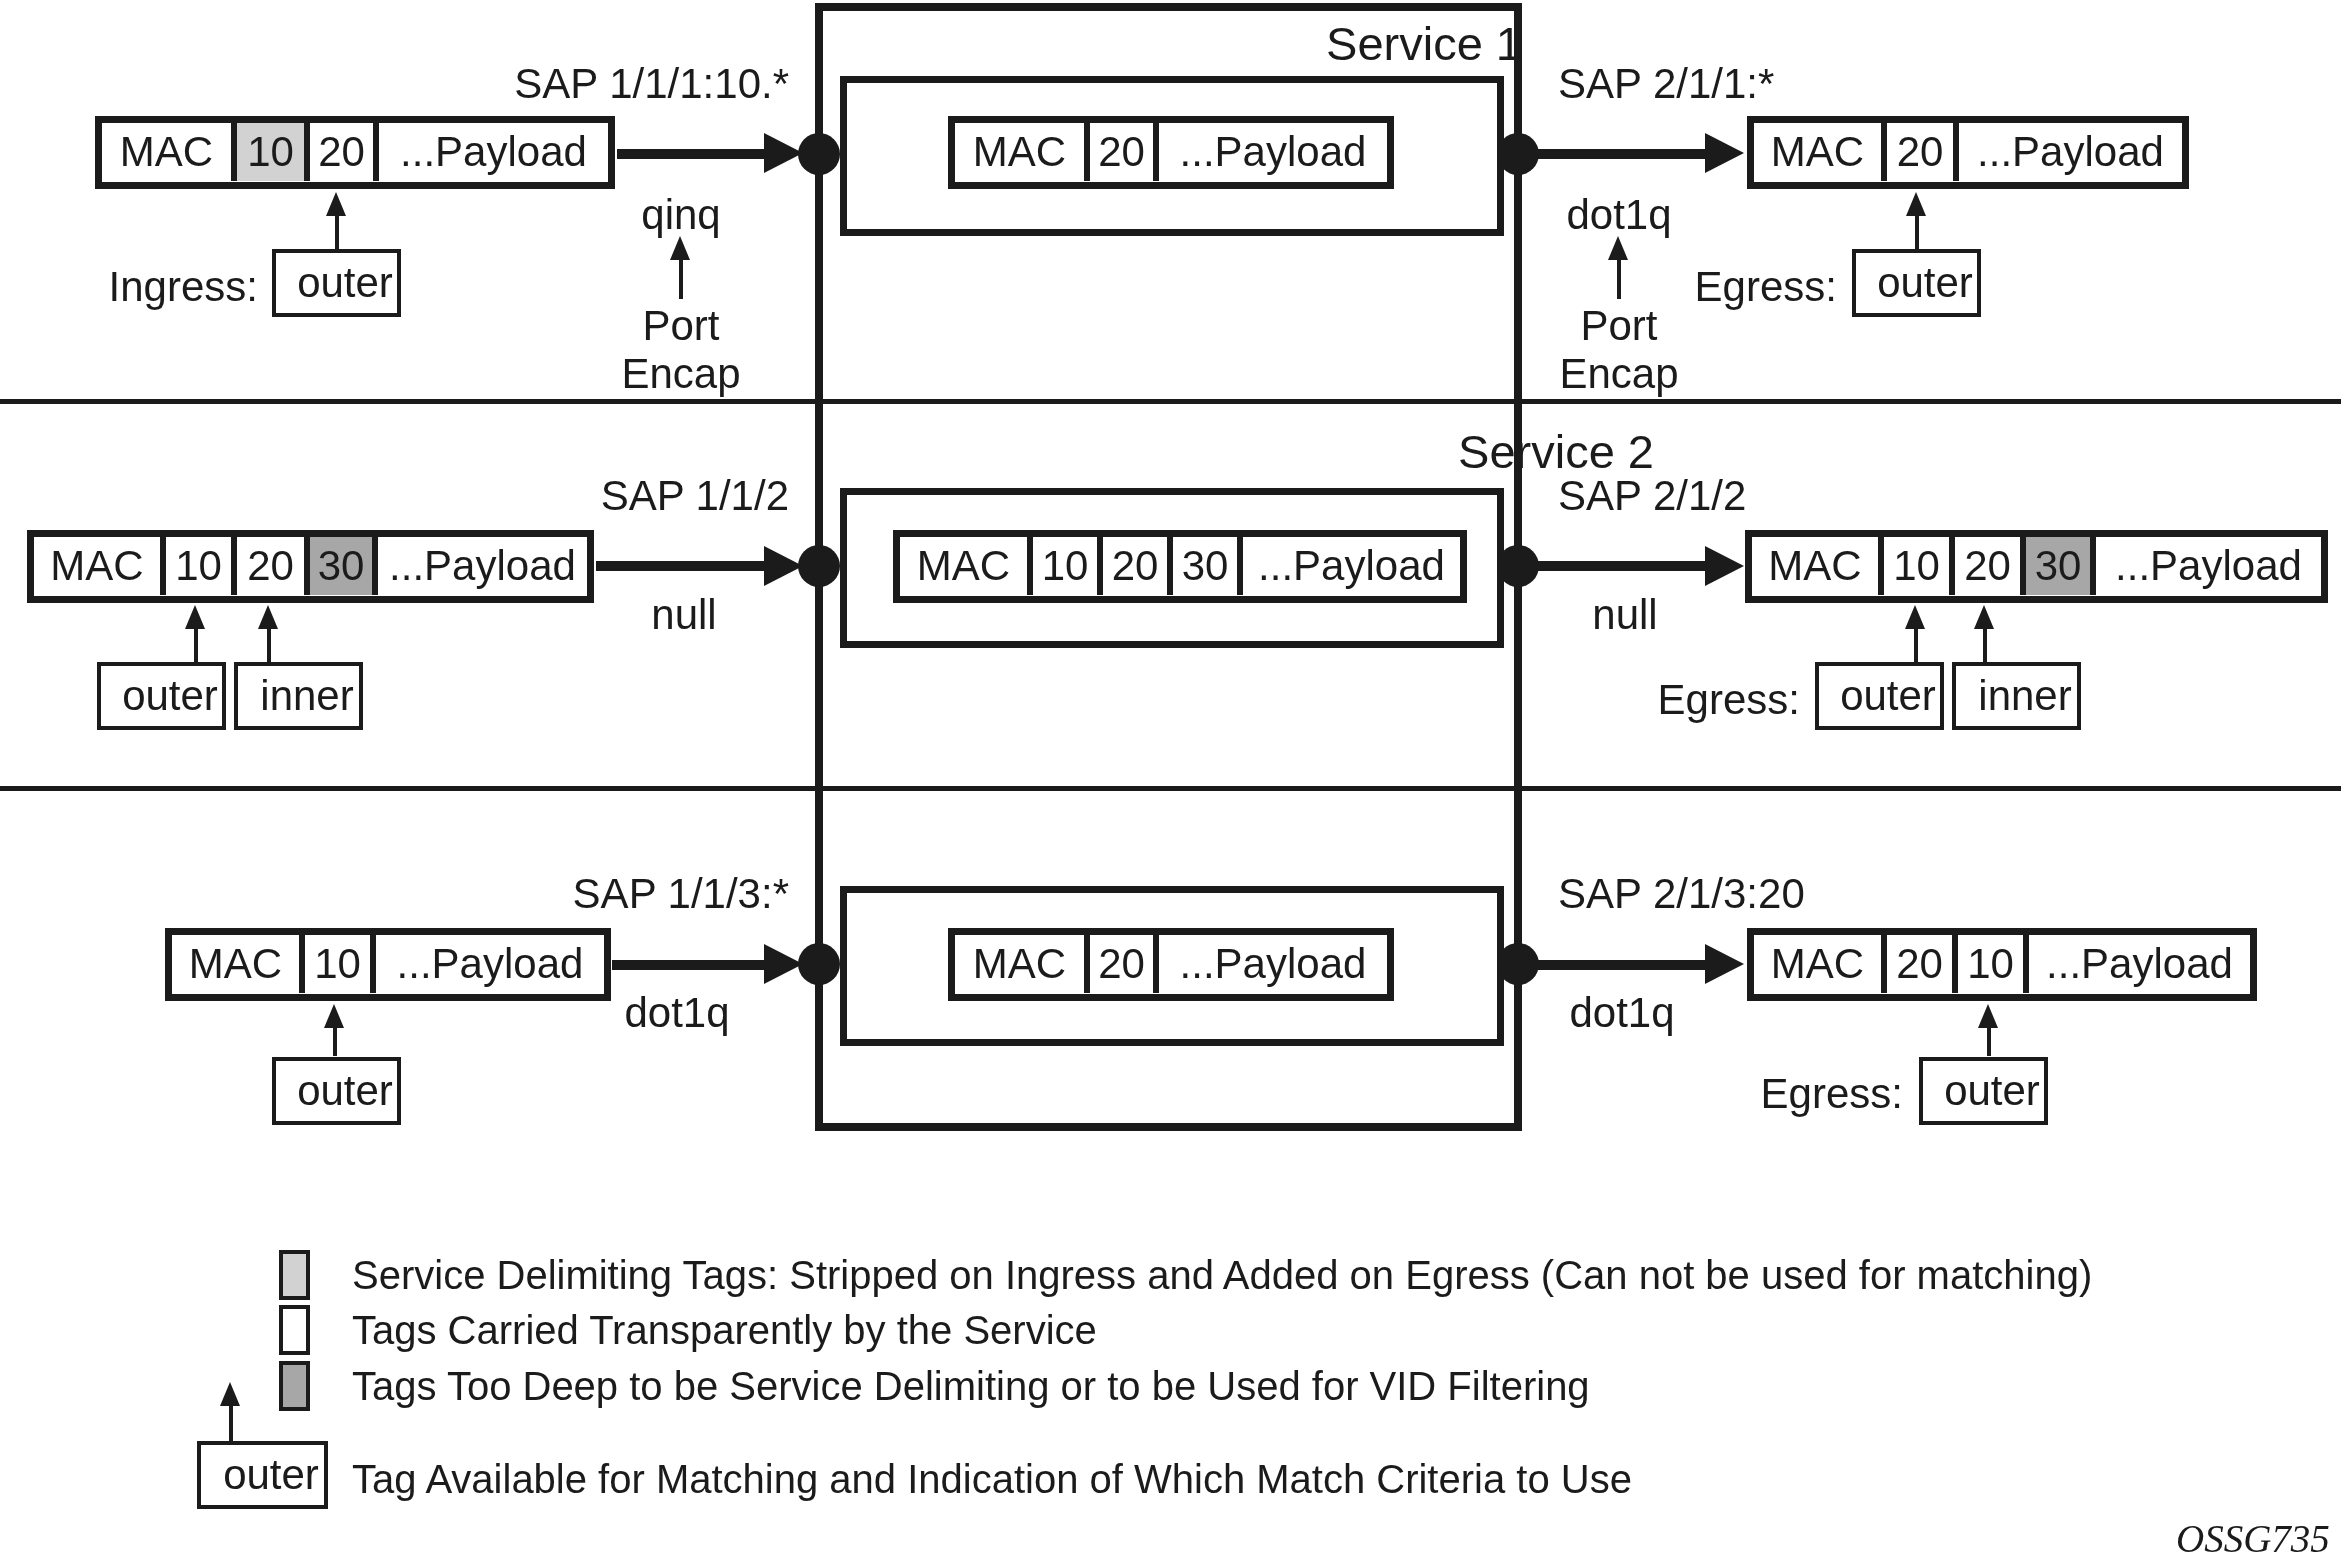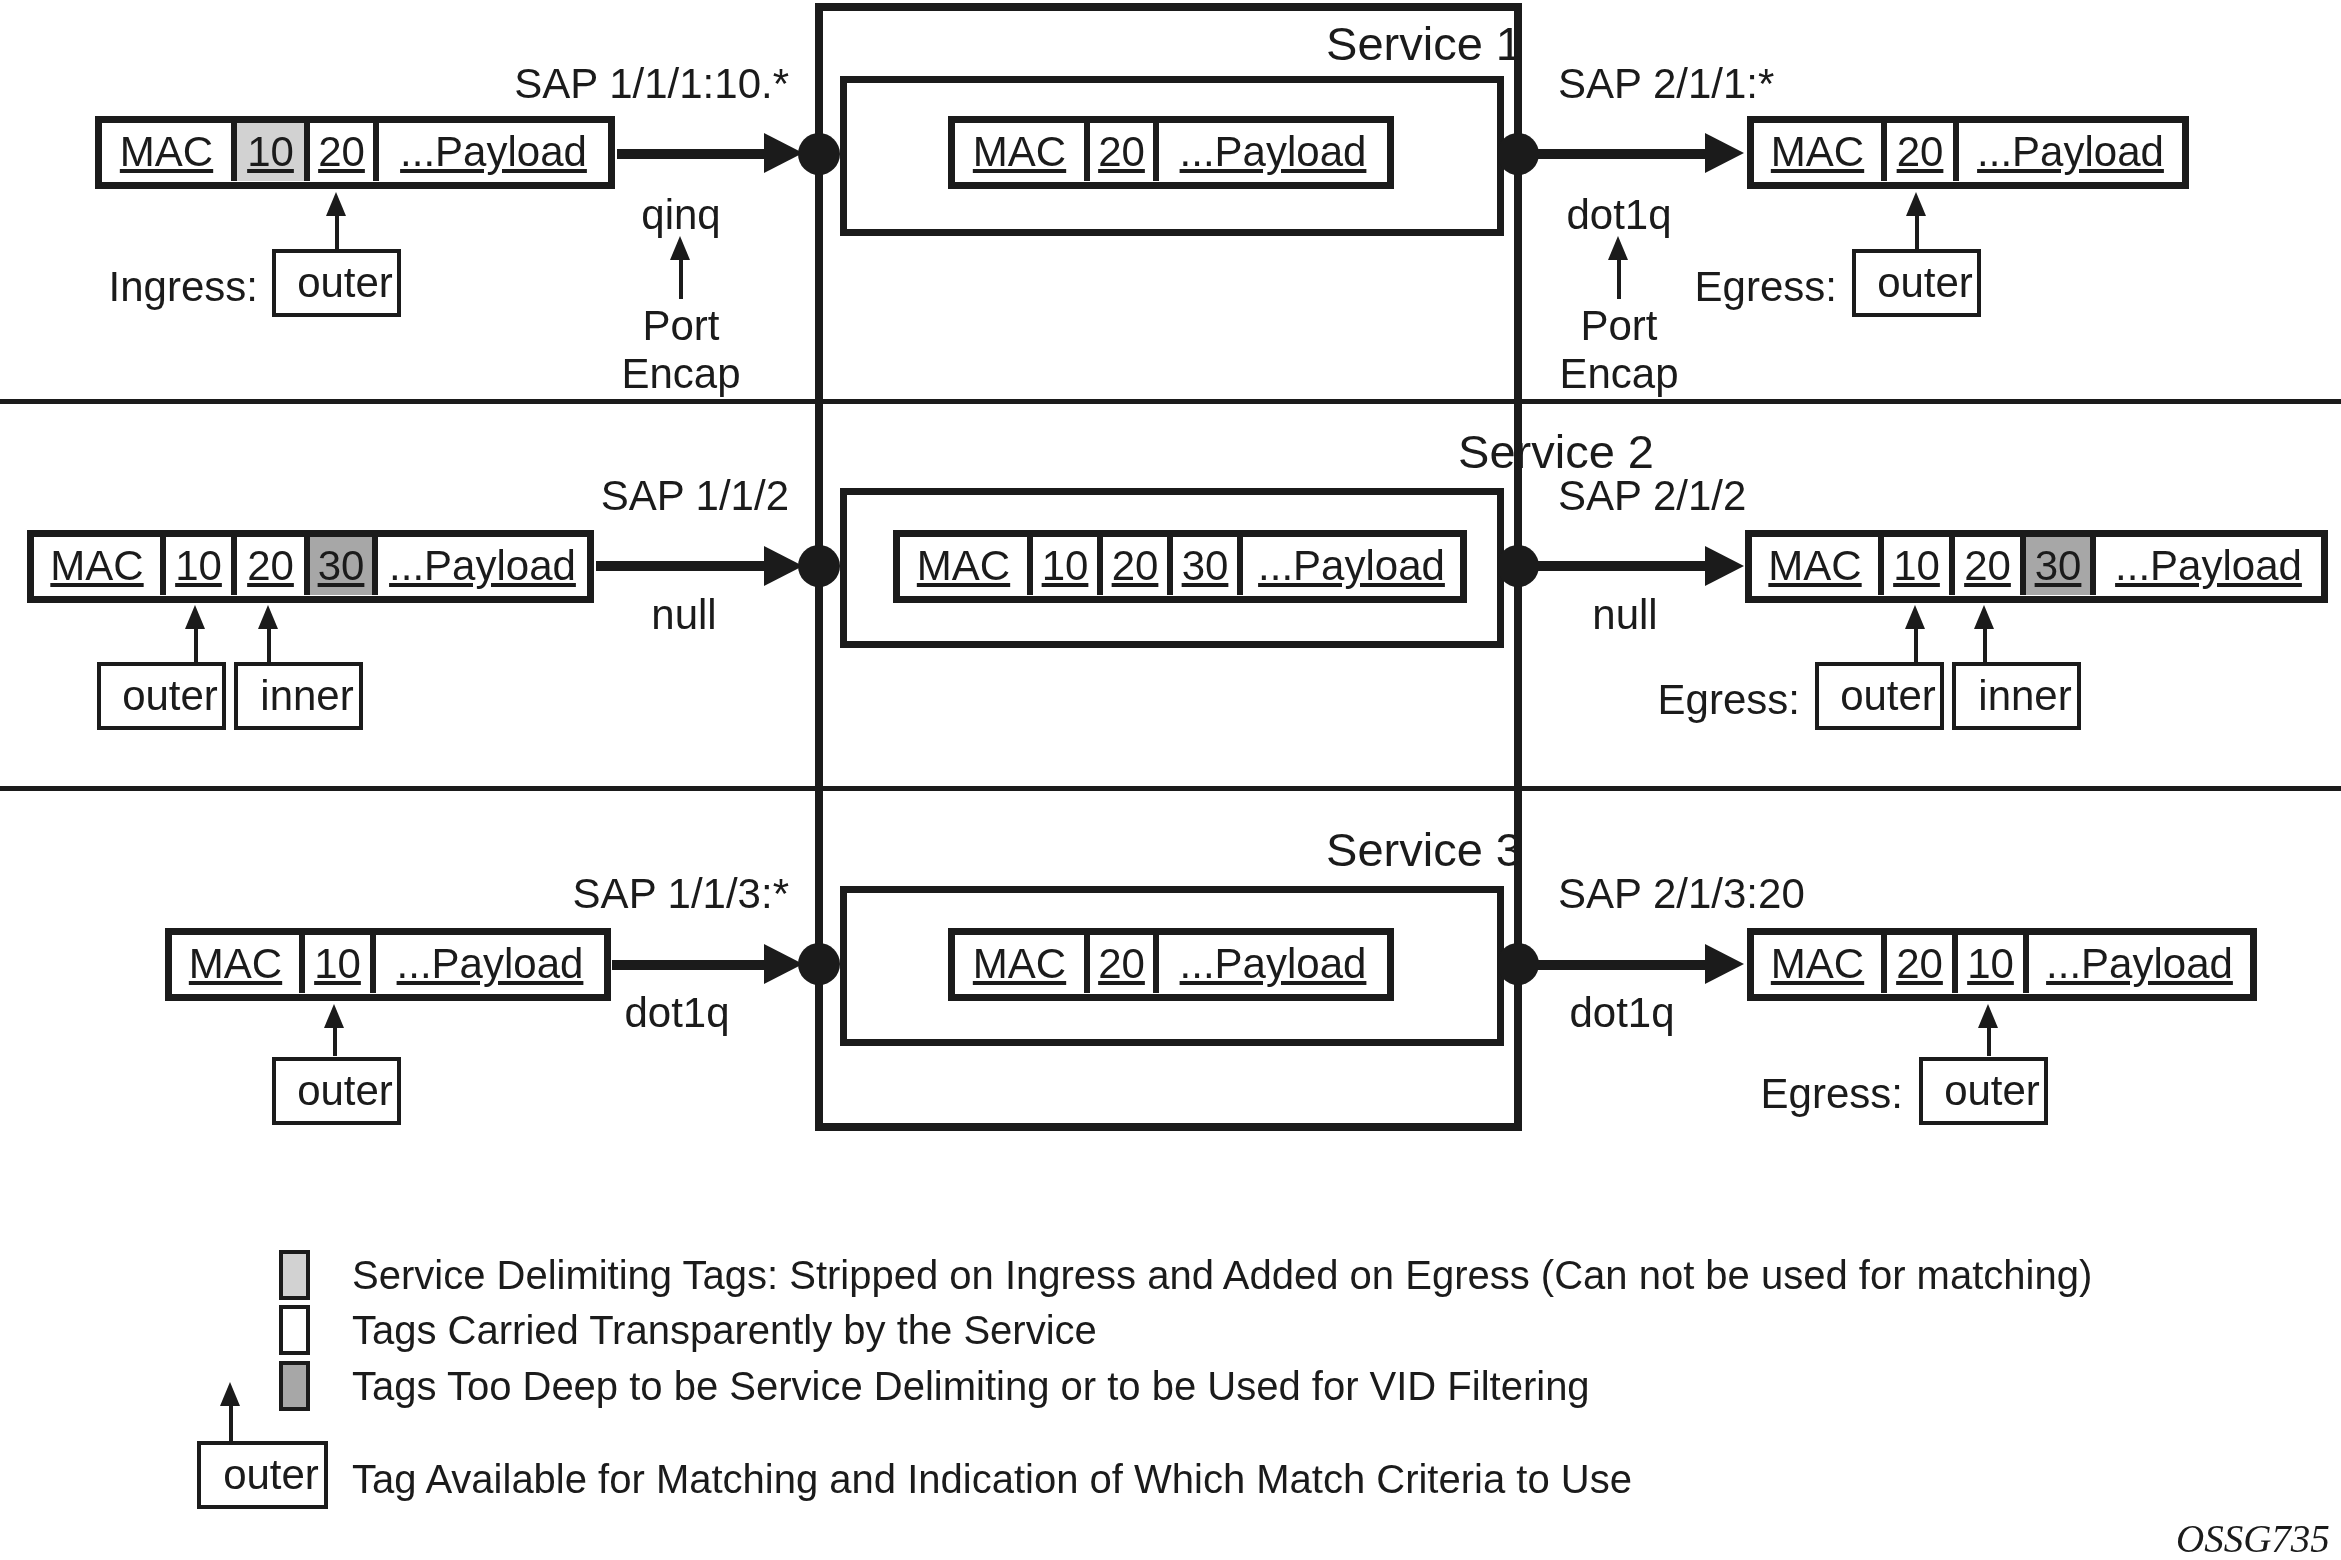--- a/index.html
+++ b/index.html
@@ -19,21 +19,21 @@
   .rgt{text-align:center;}
   .title{position:absolute;font-size:47px;text-align:right;color:var(--ink);}
   
   .hline{position:absolute;left:0;width:2342px;height:5.4px;background:var(--ink);}
   
   .centerbox{position:absolute;border:8.1px solid var(--ink);background:transparent;box-sizing:border-box;}
   .innerbox{position:absolute;border:7.4px solid var(--ink);background:#fff;box-sizing:border-box;}
   
   .frame{position:absolute;display:flex;border:7.4px solid var(--ink);background:#fff;box-sizing:border-box;height:73px;}
   .cell{box-sizing:border-box;border-right:6.1px solid var(--ink);display:flex;align-items:center;justify-content:center;
-        font-size:42px;background:#fff;height:58px;white-space:nowrap;text-decoration:underline;}
+        font-size:42px;background:#fff;height:58px;white-space:nowrap;}
   .cell.last{border-right:none;}
   .cell.light{background:var(--light);}
   .cell.dark{background:var(--dark);}
   
   .hstem{position:absolute;height:9.5px;background:var(--ink);}
   .hhead{position:absolute;width:0;height:0;border-top:20.3px solid transparent;border-bottom:20.3px solid transparent;border-left:39px solid var(--ink);}
   .dot{position:absolute;width:42px;height:42px;border-radius:50%;background:var(--ink);}
   
   .vstem{position:absolute;width:4.1px;background:var(--ink);}
   .vhead{position:absolute;width:0;height:0;border-left:10.8px solid transparent;border-right:10.8px solid transparent;border-bottom:24.4px solid var(--ink);}
@@ -52,21 +52,20 @@
 
 <div id="canvas">
 
   <div class="hline" style="top:399px"></div>
   <div class="hline" style="top:786px"></div>
 
   <div class="centerbox" style="left:815px;top:2.7px;width:707px;height:1128px"></div>
 
   <div class="title" style="left:815px;top:16.3px;width:707px">Service 1</div>
   <div class="title" style="left:815px;top:424px;width:839px">Service 2</div>
-  <div class="title" style="left:815px;top:822px;width:707px">Service 3</div>
 
   <div class="innerbox" style="left:840px;top:76px;width:664px;height:160px"></div>
   <div class="innerbox" style="left:840px;top:488px;width:664px;height:160px"></div>
   <div class="innerbox" style="left:840px;top:886px;width:664px;height:160px"></div>
 
   <div class="frame" style="left:95px;top:116px">
     <div class="cell" style="width:135px">MAC</div>
     <div class="cell light" style="width:73px">10</div>
     <div class="cell" style="width:69px">20</div>
     <div class="cell last" style="width:229px">...Payload</div>

